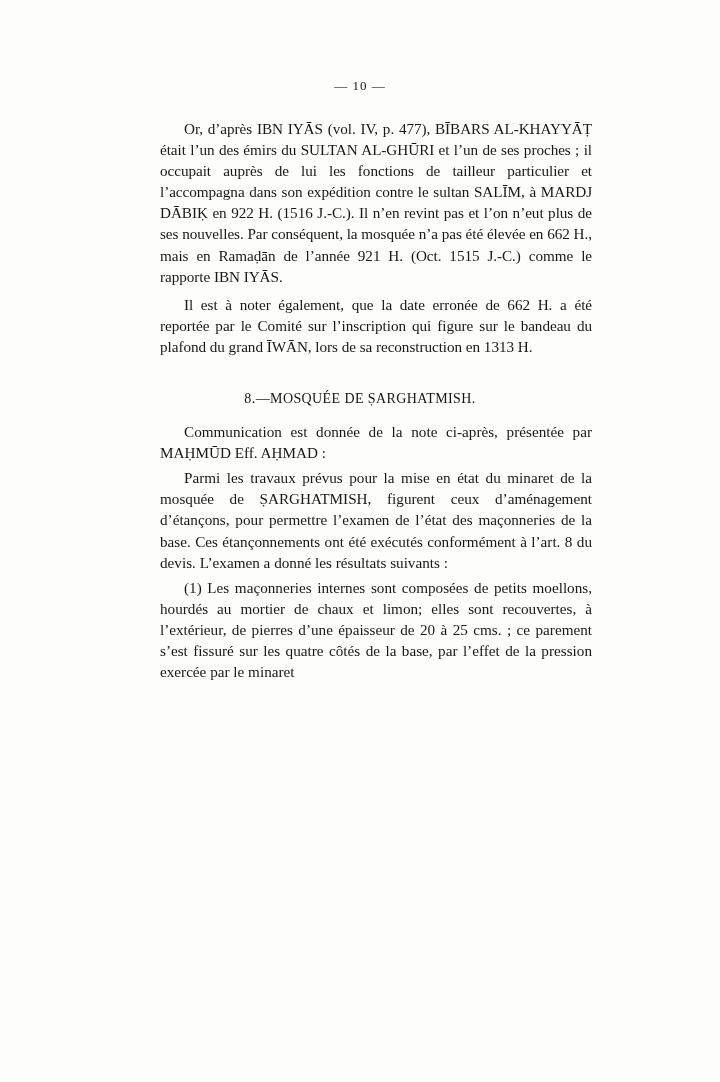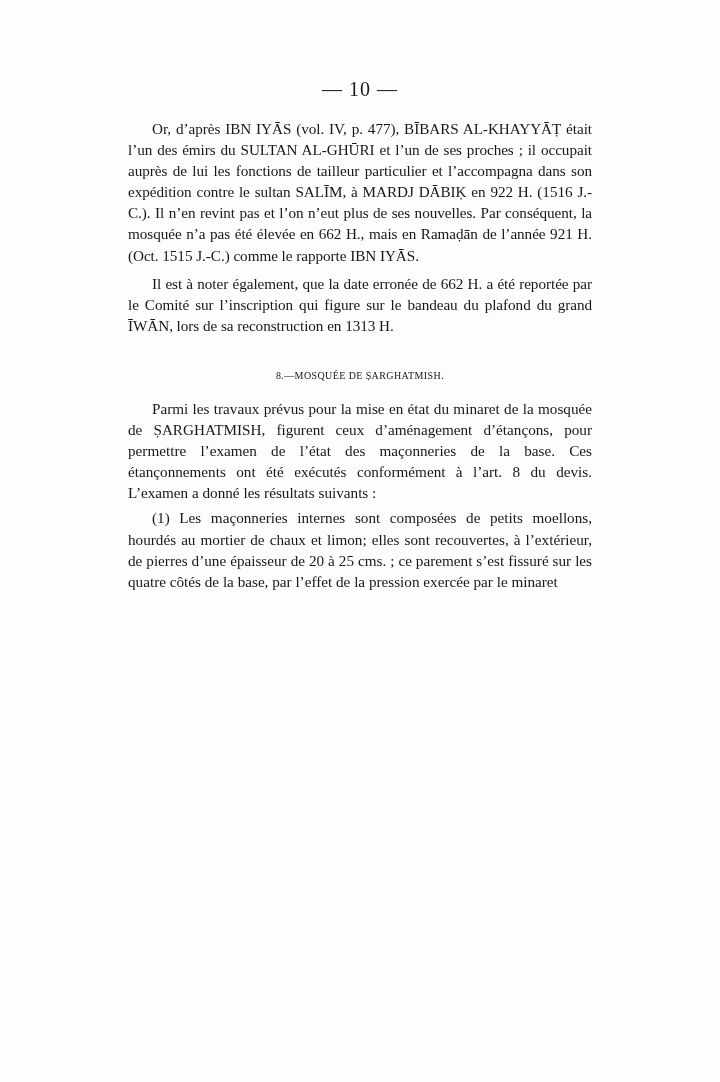--- a/index.html
+++ b/index.html
@@ -21,46 +21,47 @@
     width: 720px;
     height: 1082px;
     background: #fdfdfb;
   }
   .page-number {
     position: absolute;
     top: 78px;
     left: 0;
     width: 720px;
     text-align: center;
-    font-size: 20px;
+    font-size: 13px;
     letter-spacing: 1px;
     color: #1a1a1a;
   }
   .content {
     position: absolute;
     left: 128px;
     top: 118px;
     width: 464px;
   }
   p {
     margin: 0 0 1px 0;
     font-size: 15.2px;
     line-height: 21.1px;
     text-align: justify;
     text-justify: inter-word;
     color: #171717;
   }
   p.indent {
     text-indent: 24px;
+    margin-left: 32px;
   }
   .section-head {
     margin-top: 30px;
     margin-bottom: 14px;
     text-align: center;
-    font-size: 10px;
+    font-size: 14px;
     font-variant: small-caps;
     letter-spacing: 0.4px;
   }
   .blockA p { letter-spacing: -0.05px; }
   .blockB { margin-top: 7px; }
   .tightgap { height: 3px; }
 </style>
 </head>
 <body>
 
@@ -74,20 +75,21 @@
       <p class="indent">Or, d’après IBN IYĀS (vol. IV, p. 477), BĪBARS AL-KHAYYĀṬ était l’un des émirs du SULTAN AL-GHŪRI et l’un de ses proches ; il occupait auprès de lui les fonctions de tailleur particulier et l’accompagna dans son expédition contre le sultan SALĪM, à MARDJ DĀBIḲ en 922 H. (1516 J.-C.). Il n’en revint pas et l’on n’eut plus de ses nouvelles. Par conséquent, la mosquée n’a pas été élevée en 662 H., mais en Ramaḍān de l’année 921 H. (Oct. 1515 J.-C.) comme le rapporte IBN IYĀS.</p>
       <div class="tightgap"></div>
       <div class="tightgap"></div>
       <p class="indent">Il est à noter également, que la date erronée de 662 H. a été reportée par le Comité sur l’inscription qui figure sur le bandeau du plafond du grand ĪWĀN, lors de sa reconstruction en 1313 H.</p>
       <div class="tightgap"></div>
     </div>
 
     <div class="section-head">8.—MOSQUÉE DE ṢARGHATMISH.</div>
 
     <div class="blockB">
+      <p class="indent">Communication est donnée de la note ci-après, présentée par MAḤMŪD Eff. AḤMAD :</p>
       <div class="tightgap"></div>
       <p class="indent">Parmi les travaux prévus pour la mise en état du minaret de la mosquée de ṢARGHATMISH, figurent ceux d’aménagement d’étançons, pour permettre l’examen de l’état des maçonneries de la base. Ces étançonnements ont été exécutés conformément à l’art. 8 du devis. L’examen a donné les résultats suivants :</p>
       <div class="tightgap"></div>
       <p class="indent">(1) Les maçonneries internes sont composées de petits moellons, hourdés au mortier de chaux et limon; elles sont recouvertes, à l’extérieur, de pierres d’une épaisseur de 20 à 25 cms. ; ce parement s’est fissuré sur les quatre côtés de la base, par l’effet de la pression exercée par le minaret</p>
     </div>
 
   </div>
 </div>
 
 </body></html>

